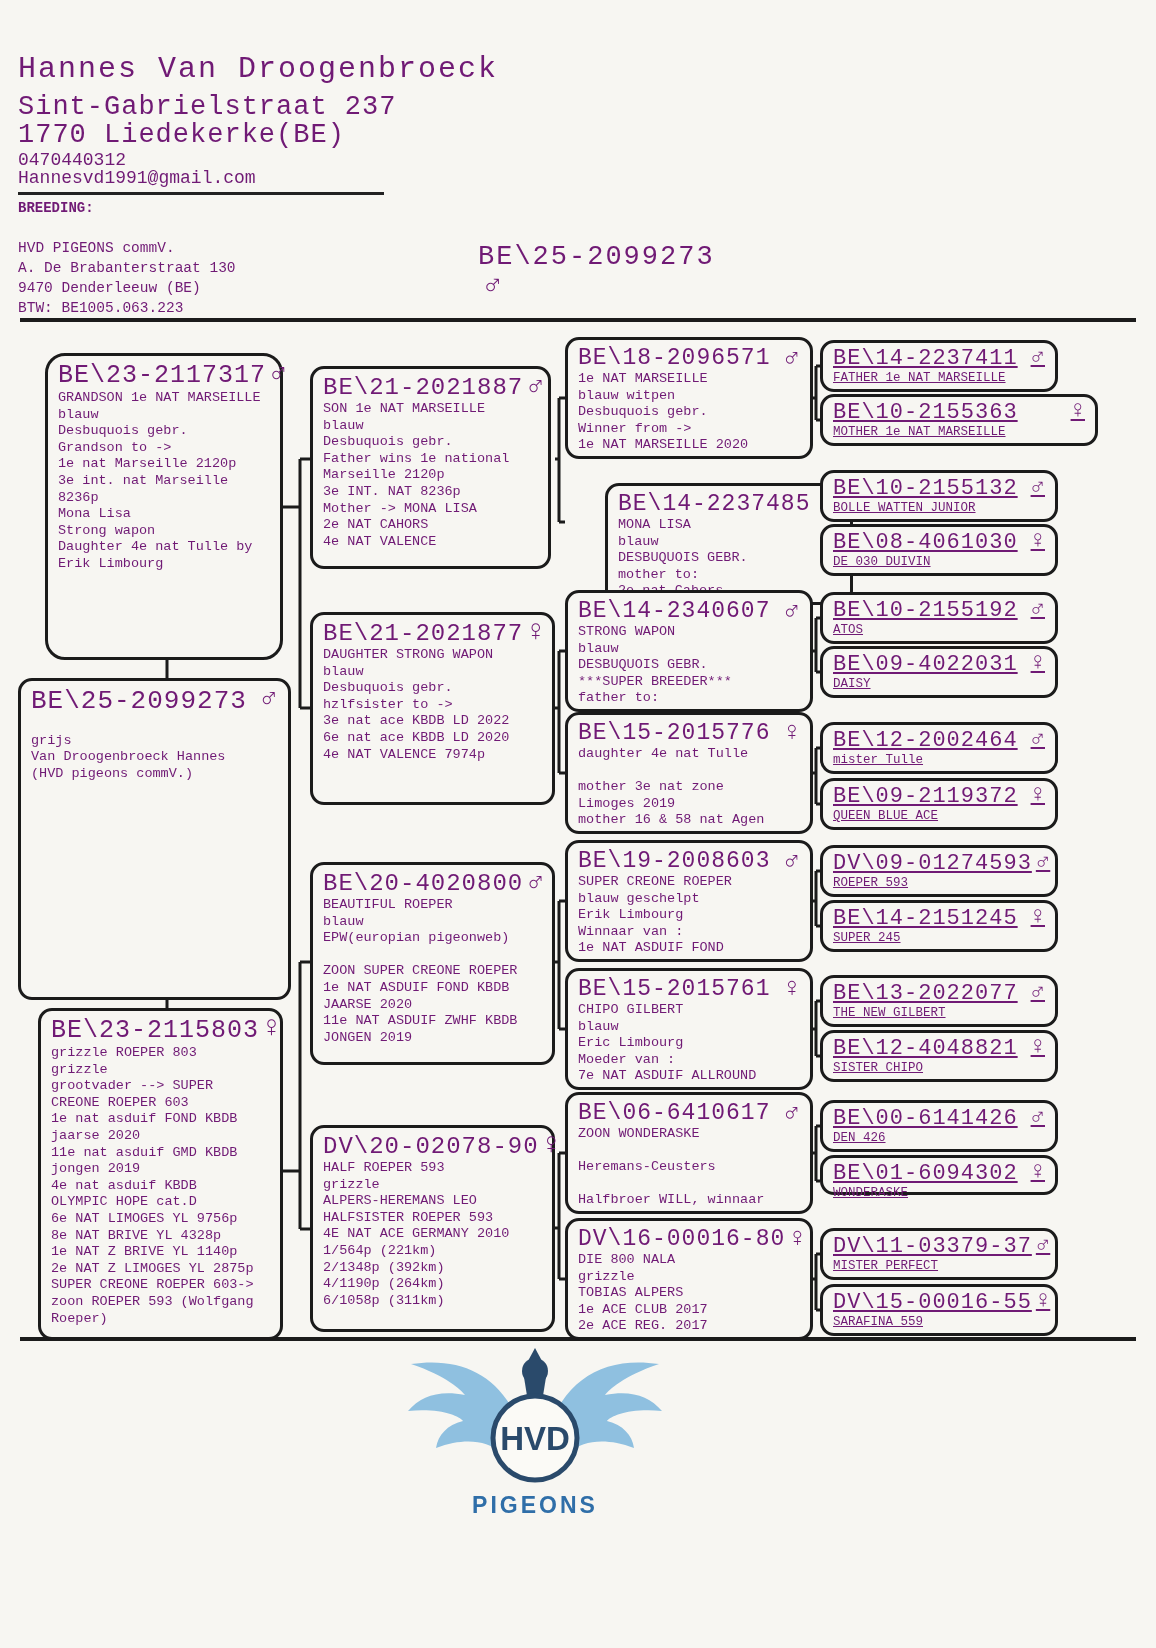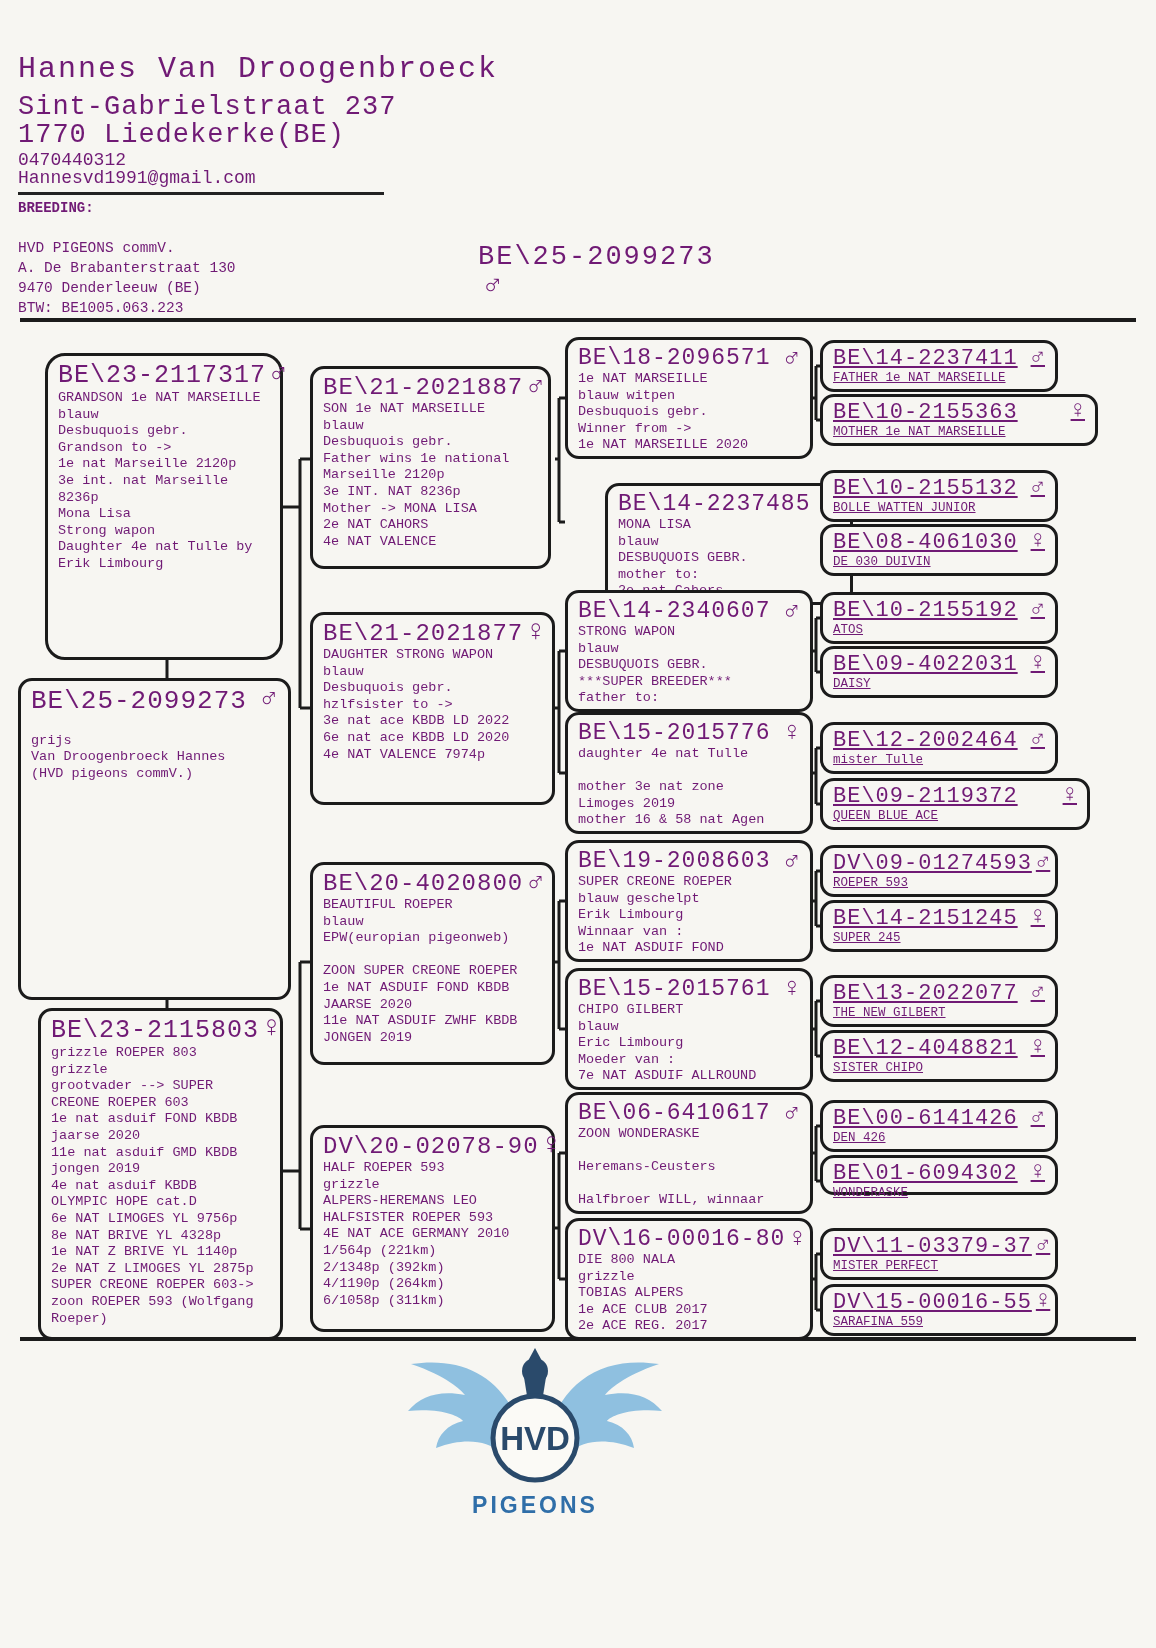--- a/index.html
+++ b/index.html
@@ -334,21 +334,21 @@
       </div>
       <div class="bsub">DAISY</div>
     </div>
   <div class="pbox pbox--g4" style="left:820px;top:722px;width:238px;height:52px;">
       <div class="ring-row">
         <span class="ring">BE\12-2002464</span>
         <span class="sex">♂</span>
       </div>
       <div class="bsub">mister Tulle</div>
     </div>
-  <div class="pbox pbox--g4" style="left:820px;top:778px;width:270px;height:52px;">
+  <div class="pbox pbox--g4" style="left:820px;top:778px;width:238px;height:52px;">
       <div class="ring-row">
         <span class="ring">BE\09-2119372</span>
         <span class="sex">♀</span>
       </div>
       <div class="bsub">QUEEN BLUE ACE</div>
     </div>
   <div class="pbox pbox--g4" style="left:820px;top:845px;width:238px;height:52px;">
       <div class="ring-row">
         <span class="ring">DV\09-01274593</span>
         <span class="sex">♂</span>

